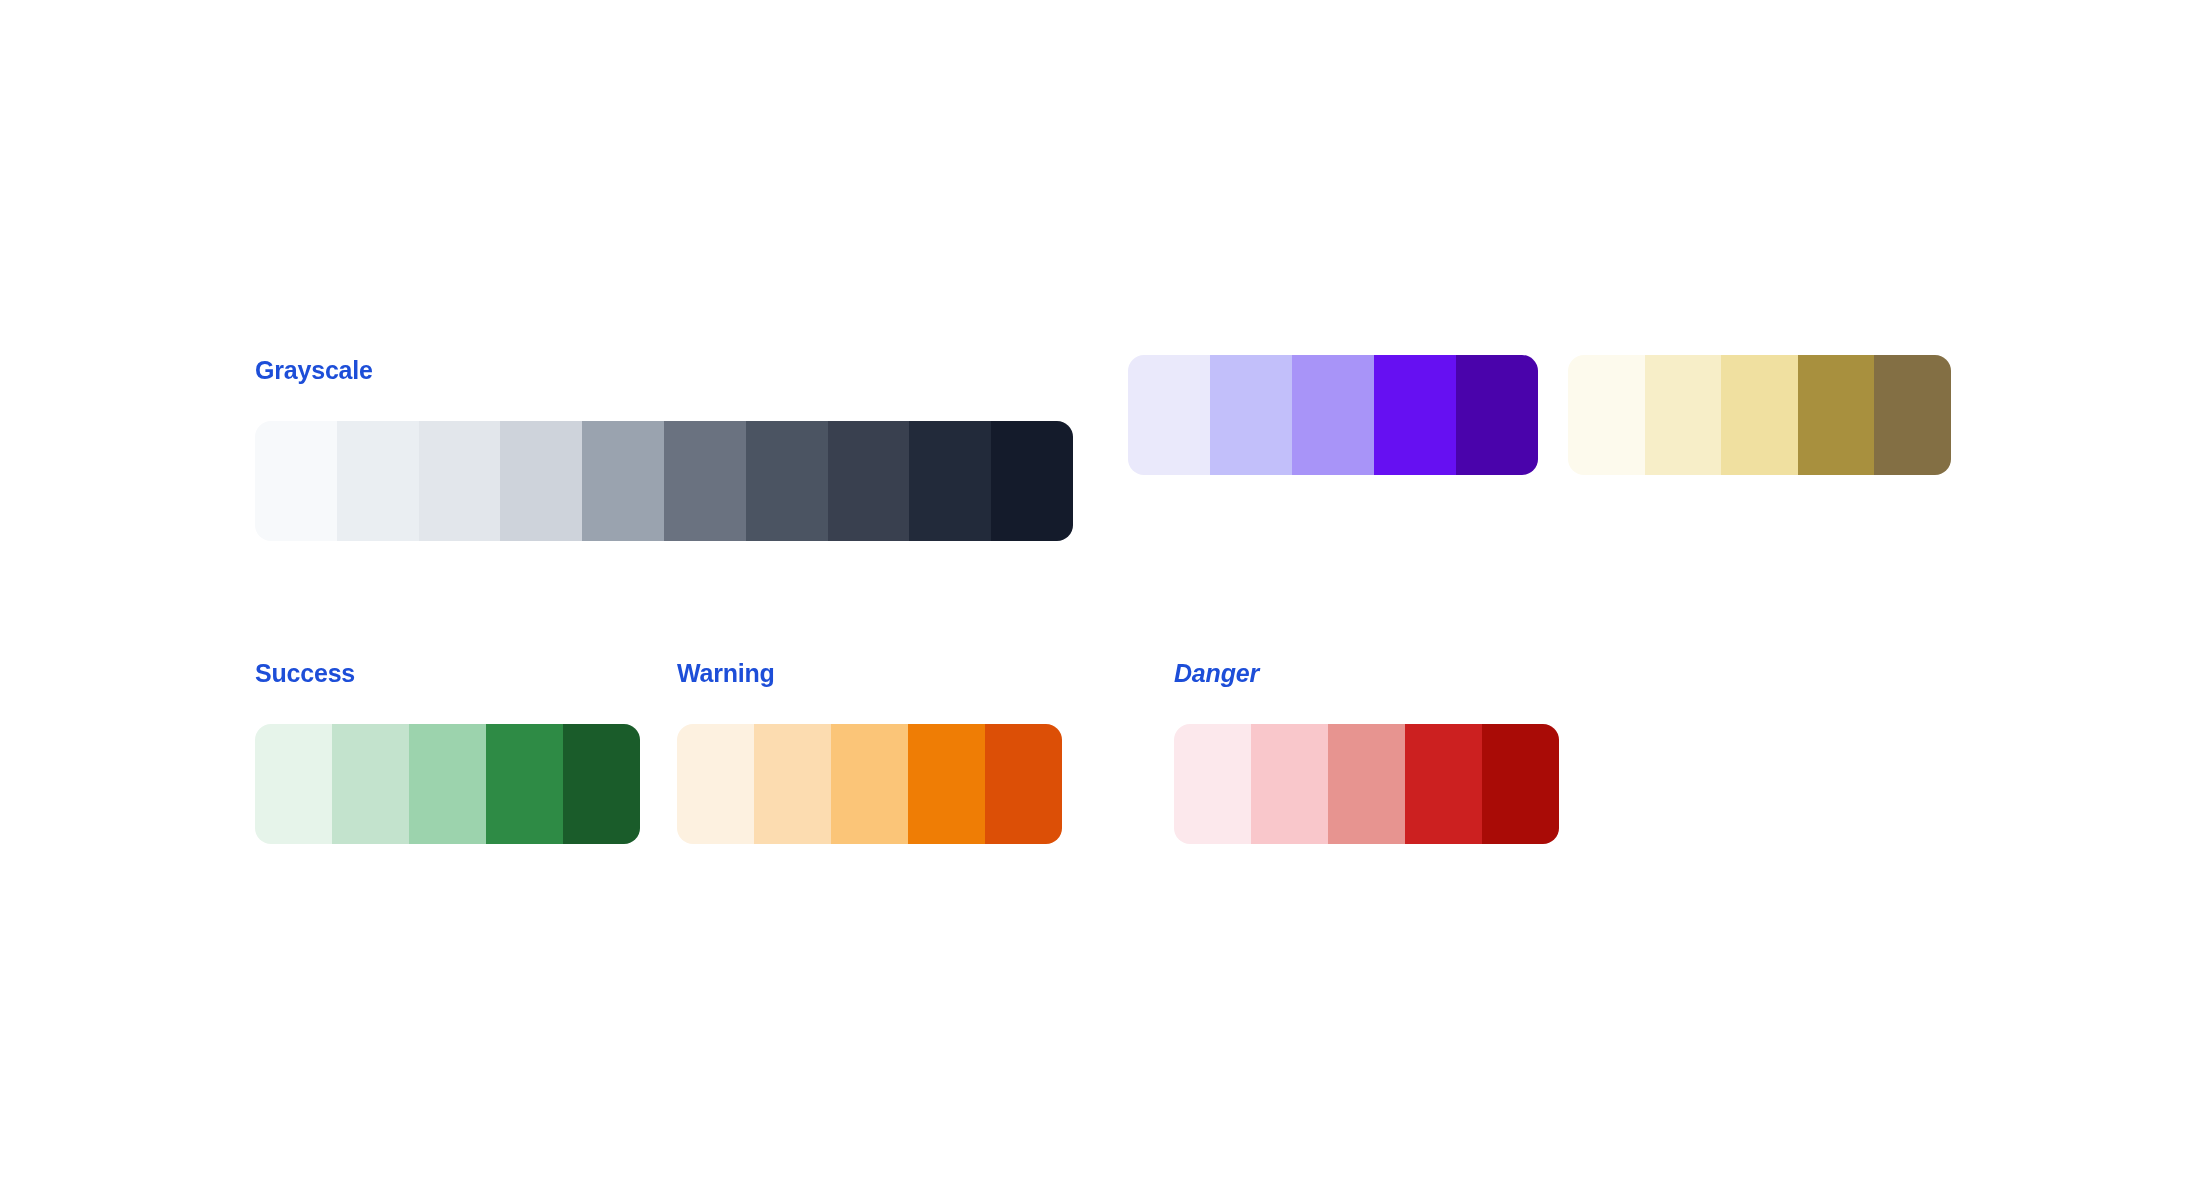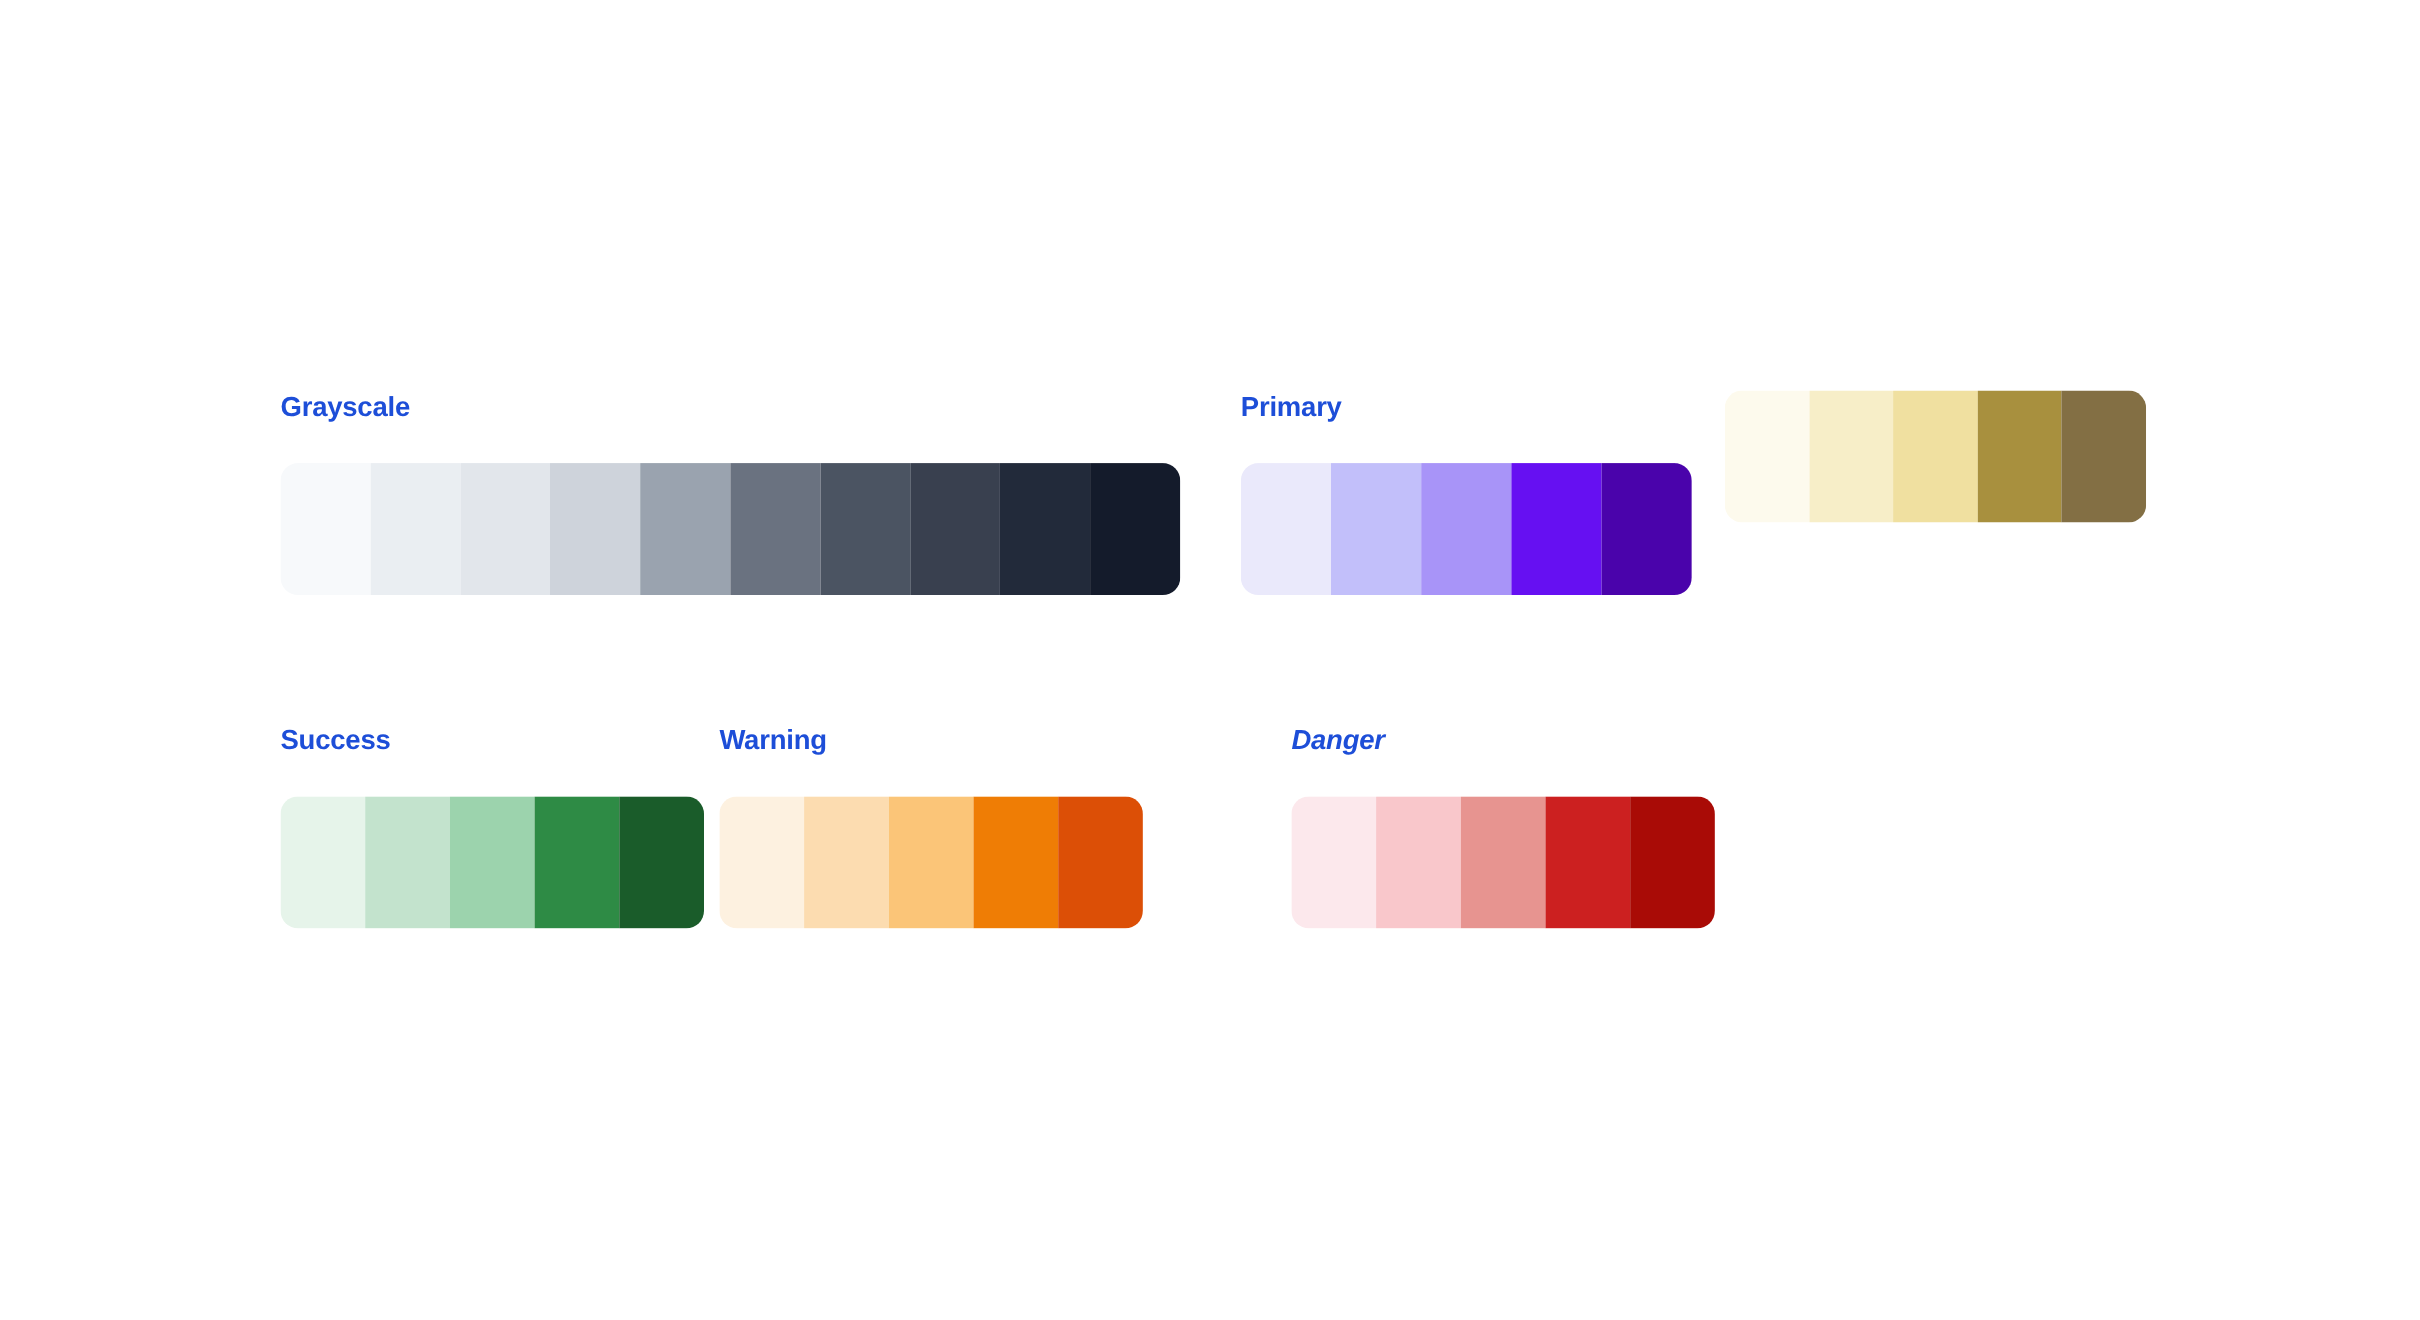--- a/index.html
+++ b/index.html
@@ -80,21 +80,20 @@
           <div class="swatch" title="#ced3db" style="background: rgb(206, 211, 219);"></div>
           <div class="swatch" title="#9aa3af" style="background: rgb(154, 163, 175);"></div>
           <div class="swatch" title="#6a7280" style="background: rgb(106, 114, 128);"></div>
           <div class="swatch" title="#4b5462" style="background: rgb(75, 84, 98);"></div>
           <div class="swatch" title="#39404f" style="background: rgb(57, 64, 79);"></div>
           <div class="swatch" title="#222a3a" style="background: rgb(34, 42, 58);"></div>
           <div class="swatch" title="#141b2b" style="background: rgb(20, 27, 43);"></div>
         </div>
       </div>
       <div class="palette-group" style="left: 1128px; width: 410px;">
-        <div class="palette-label">Primary</div>
         <div class="swatch-bar" style="width: 410px;">
           <div class="swatch" title="#eae9fb" style="background: rgb(234, 233, 251);"></div>
           <div class="swatch" title="#c2bffa" style="background: rgb(194, 191, 250);"></div>
           <div class="swatch" title="#a894f8" style="background: rgb(168, 148, 248);"></div>
           <div class="swatch" title="#6610f2" style="background: rgb(102, 16, 242);"></div>
           <div class="swatch" title="#4a03ab" style="background: rgb(74, 3, 171);"></div>
         </div>
       </div>
       <div class="palette-group" style="left: 1568px; width: 383px;">
         <div class="swatch-bar" style="width: 383px;">
@@ -110,21 +109,21 @@
       <div class="palette-group" style="left: 255px; width: 385px;">
         <div class="palette-label">Success</div>
         <div class="swatch-bar" style="width: 385px;">
           <div class="swatch" title="#e6f4ea" style="background: rgb(230, 244, 234);"></div>
           <div class="swatch" title="#c3e3cd" style="background: rgb(195, 227, 205);"></div>
           <div class="swatch" title="#9cd3ad" style="background: rgb(156, 211, 173);"></div>
           <div class="swatch" title="#2e8b45" style="background: rgb(46, 139, 69);"></div>
           <div class="swatch" title="#1a5c2a" style="background: rgb(26, 92, 42);"></div>
         </div>
       </div>
-      <div class="palette-group" style="left: 654px; width: 385px;">
+      <div class="palette-group" style="left: 677px; width: 385px;">
         <div class="palette-label">Warning</div>
         <div class="swatch-bar" style="width: 385px;">
           <div class="swatch" title="#fdf1e0" style="background: rgb(253, 241, 224);"></div>
           <div class="swatch" title="#fcdcb0" style="background: rgb(252, 220, 176);"></div>
           <div class="swatch" title="#fbc578" style="background: rgb(251, 197, 120);"></div>
           <div class="swatch" title="#ef7d05" style="background: rgb(239, 125, 5);"></div>
           <div class="swatch" title="#dc4f06" style="background: rgb(220, 79, 6);"></div>
         </div>
       </div>
       <div class="palette-group" style="left: 1174px; width: 385px; font-style: italic;">

